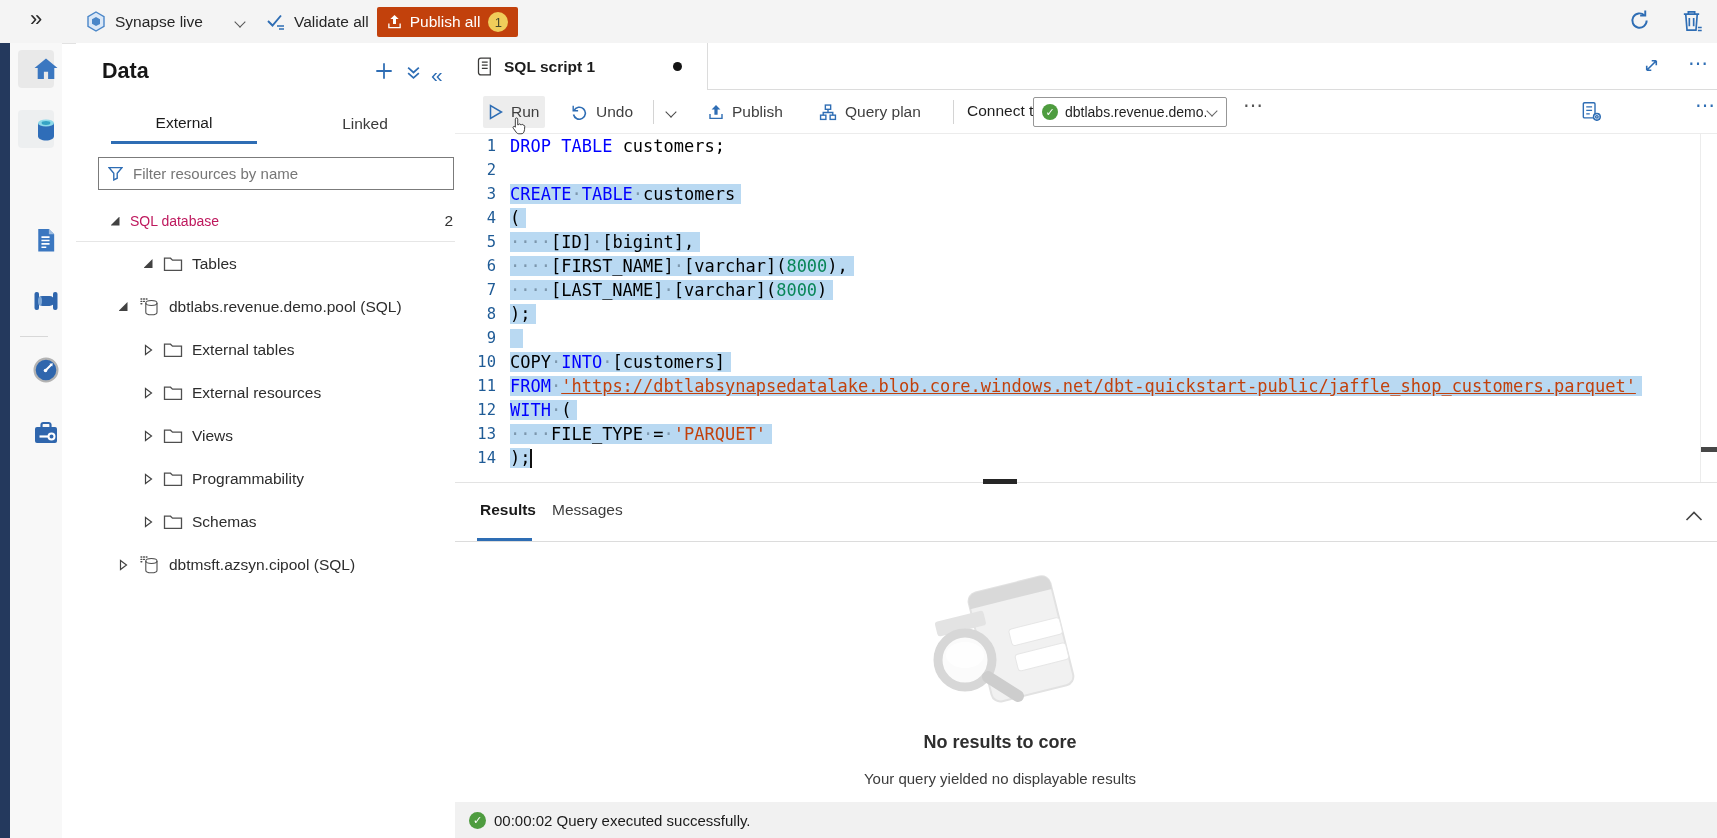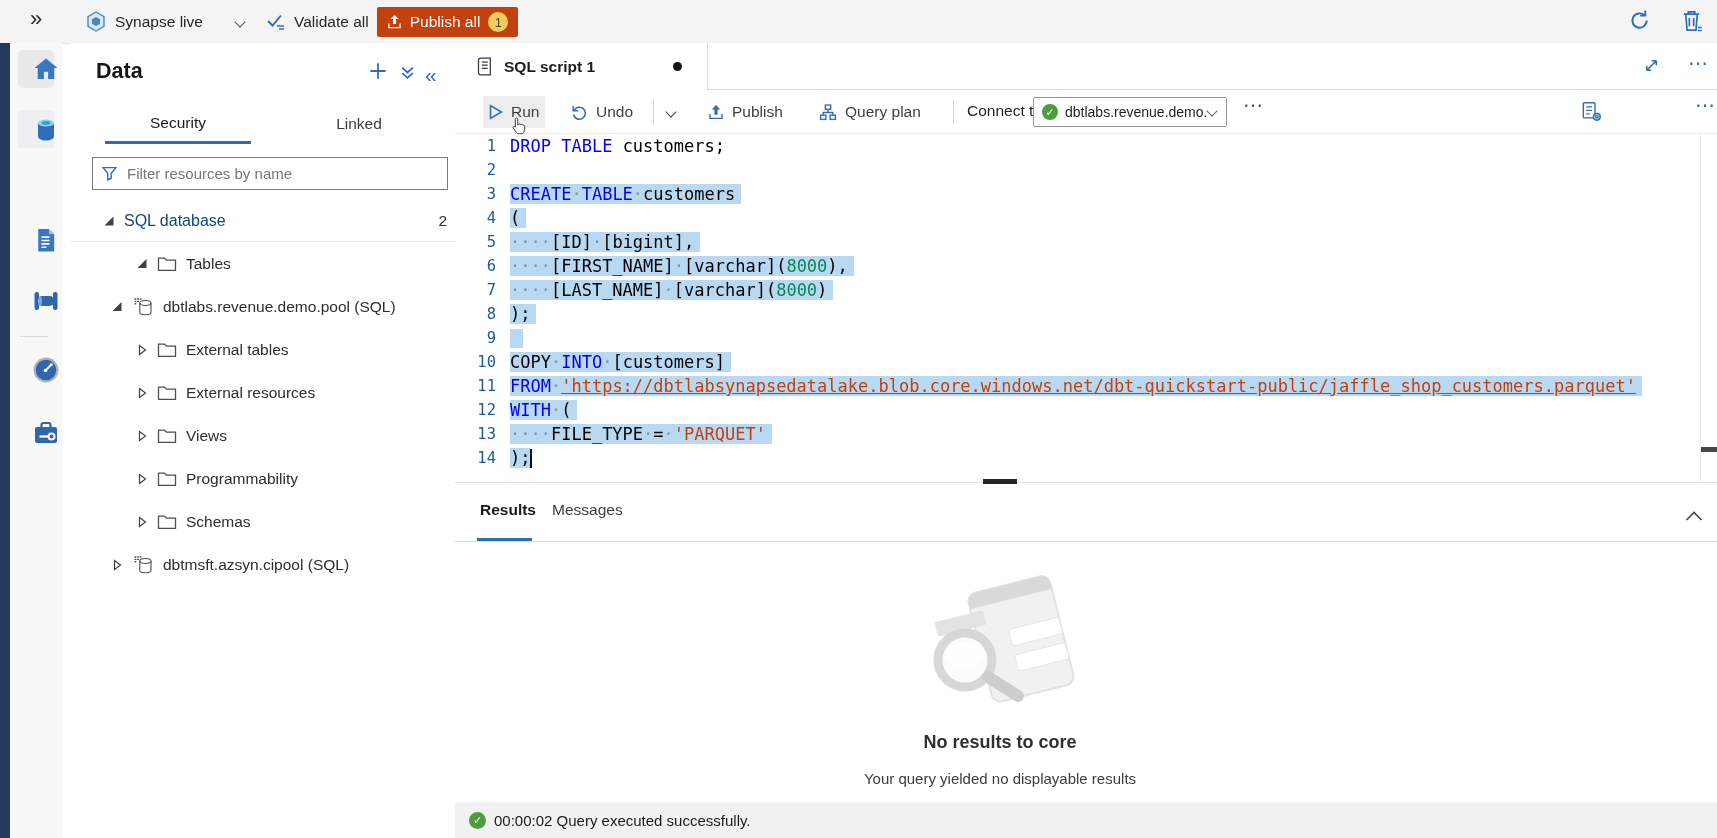--- a/index.html
+++ b/index.html
@@ -19,40 +19,40 @@
   .badge{width:20px;height:20px;border-radius:50%;background:#f0cd5a;color:#4a4a2a;font-size:13px;display:flex;align-items:center;justify-content:center}
   .tb-right{position:absolute;top:9px;color:#2e6db4}
 
   
   #navstrip{position:absolute;left:0;top:43px;width:10px;height:795px;background:#24395d}
   #navrail{position:absolute;left:10px;top:43px;width:52px;height:795px;background:#f8f8f8}
   .rail-tile{position:absolute;left:8px;width:36px;height:38px;border-radius:4px}
   .rail-icon{position:absolute;left:22px}
 
   
-  #datapanel{position:absolute;left:70px;top:43px;width:393px;height:795px;background:#fff;border-right:1px solid #dfdfdf;box-sizing:border-box}
+  #datapanel{position:absolute;left:76px;top:43px;width:393px;height:795px;background:#fff;border-right:1px solid #dfdfdf;box-sizing:border-box}
   #panel-title{position:absolute;left:26px;top:16px;font-size:21.5px;font-weight:bold;color:#161616}
   .panel-ic{position:absolute;top:22px;color:#2e6db4}
   .ptab{position:absolute;top:61px;width:146px;height:40px;display:flex;align-items:center;justify-content:center;
         font-size:15.5px;color:#3a3a3a;box-sizing:border-box;cursor:pointer}
   .ptab.active{color:#1b1b1b;border-bottom:3px solid #2e6db4}
   #filterbox{position:absolute;left:22px;top:114px;width:356px;height:33px;border:1px solid #7b7b7b;background:#fff;
         display:flex;align-items:center;gap:8px;padding:0 9px;box-sizing:border-box}
   #filterbox input{border:none;outline:none;flex:1;font-size:15px;font-family:inherit;color:#333;background:transparent}
   #filterbox input::placeholder{color:#767676}
   #tree{position:absolute;left:0;top:158px;width:393px}
   .tree-row{display:flex;align-items:center;height:43px;cursor:pointer;position:relative}
   .tree-row.root{height:40px}
   .tree-row.lvl1{padding-left:33px}
   .tree-row.lvl2{padding-left:41px}
   .tree-row.lvl3{padding-left:66px}
   .tw{width:12px;display:flex;justify-content:center;margin-right:9px;flex:none}
   .ti{margin-right:9px;flex:none;display:flex}
   .tl{font-size:15.5px;color:#2d2d2d;white-space:nowrap}
-  .root .tl{font-size:16px;color:#0c4a6e}
+  .root .tl{font-size:14px;color:#be185d}
   .tc{position:absolute;right:16px;font-size:15.5px;color:#333}
   .tree-div{border-top:1px solid #e6e6e6;margin:0}
   .tri-exp{width:9px;height:9px;background:#424242;clip-path:polygon(100% 0,100% 100%,0 100%)}
 
   
   #editor{position:absolute;left:455px;top:43px;width:1262px;height:795px;background:#fff}
   #tabbar{position:absolute;left:0;top:0;width:1262px;height:47px;border-bottom:1px solid #dcdcdc;box-sizing:border-box}
   #sqltab{position:absolute;left:0;top:0;width:253px;height:47px;border-right:1px solid #dcdcdc;background:#fff;
         display:flex;align-items:center;box-sizing:border-box;cursor:pointer}
   #sqltab .tabicon{margin-left:21px}
@@ -234,21 +234,21 @@
       </svg>
   </div>
   <div class="panel-ic" style="left:330px;top:22px">
     <svg width="15" height="15" viewBox="0 0 14 14" fill="none" stroke="currentColor" stroke-width="1.6">
         <path d="M2 2.5l5 4.5 5-4.5M2 7.5l5 4.5 5-4.5"></path>
       </svg>
   </div>
   <div class="panel-ic" style="left:355px;top:20px;font-size:21px">«</div>
 
   <div class="ptab active" style="left:35px">
-    <span>Security</span>
+    <span>External</span>
   </div>
   <div class="ptab" style="left:216px">
     <span>Linked</span>
   </div>
 
   <div id="filterbox">
     <span>
       <svg width="15" height="15" viewBox="0 0 14 14">
           <path d="M1 1.5h12L8.6 6.8v4.6l-3.2 1.6V6.8z" fill="none" stroke="#2e6db4" stroke-width="1.3"></path>
         </svg>

